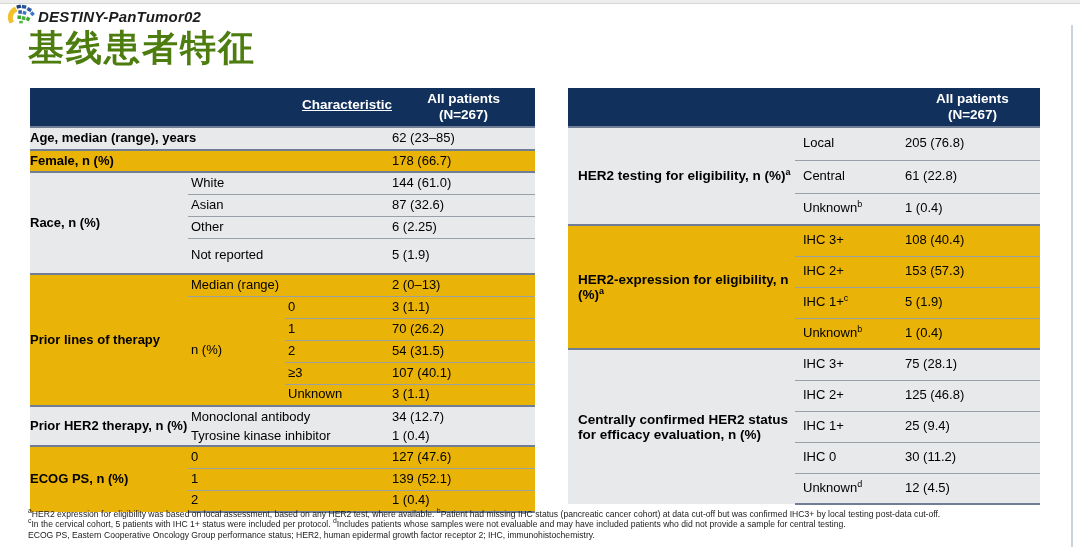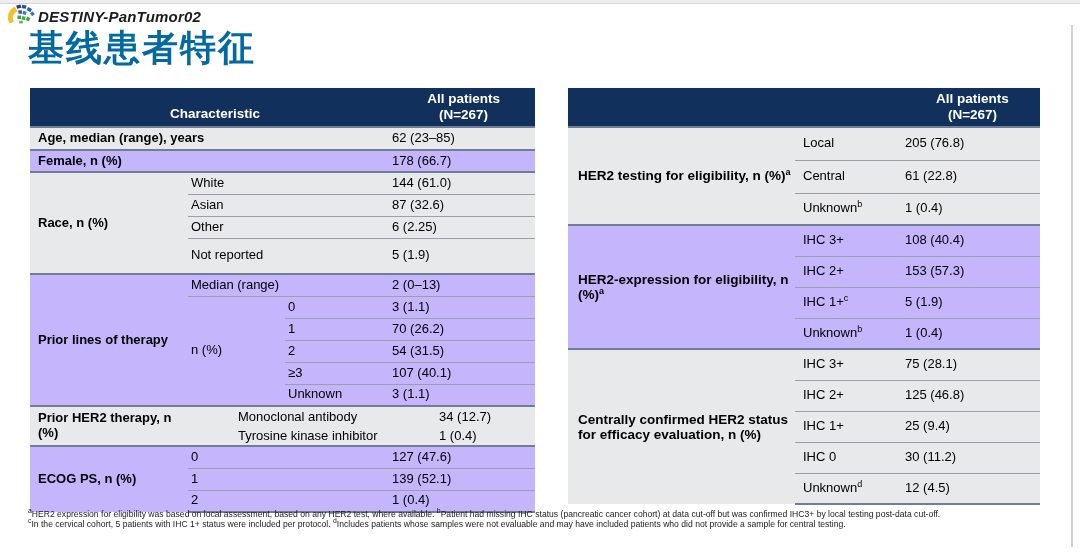--- a/index.html
+++ b/index.html
@@ -9,44 +9,44 @@
     font-family:"Liberation Sans", sans-serif; color:#000;
   }
   .top-strip { position:absolute; top:0; left:0; width:1080px; height:4px;
     background:#ededed; border-bottom:1px solid #d8d8d8; }
   .right-edge { position:absolute; top:25px; left:1071px; width:2px; height:522px; background:#cdd3db; }
 
   .brand { position:absolute; top:8px; left:38px; font-style:italic; font-weight:bold;
     font-size:15px; color:#1c1c1c; letter-spacing:0.2px; }
   .logo { position:absolute; top:4px; left:7px; width:28px; height:23px; }
   .title { position:absolute; top:24px; left:28px; font-size:36px; font-weight:bold;
-    color:#0369a1; letter-spacing:2px; }
+    color:#4d7c0f; letter-spacing:2px; }
 
   table { border-collapse:collapse; table-layout:fixed; position:absolute; top:88px; }
   table.left  { left:30px;  width:505px; }
   table.right { left:568px; width:472px; }
 
   th { background:#12305C; color:#fff; font-size:13.5px; height:39px;
        border-bottom:1px solid #b9bfc8; }
-  th.th-label { text-align:center; vertical-align:bottom; padding:0 0 5px 8px; }
+  th.th-label { text-align:right; vertical-align:bottom; padding:0 0 14px 8px;text-decoration:underline; }
   th.th-value { vertical-align:middle; line-height:1.15; padding:0; }
   th.th-blank { padding:0; }
 
   td { font-size:13px; vertical-align:middle; padding:0; line-height:1.12; }
   tr.gray td { background:#E8E9EB; }
-  tr.white td { background:#c4b5fd;margin-left:25px; }
-  td.lbl { font-weight:bold; padding-left:8px; }
+  tr.white td { background:#eab308;margin-left:25px; }
+  td.lbl { font-weight:bold; }
   td.lbl2 { font-weight:bold; padding-left:10px; font-size:13.5px; }
   td.sub { padding-left:3px; }
   td.sub2 { padding-left:8px; }
   td.val { }
   td.thin, td.thin2 { border-bottom:1px solid #9aa0a8; }
   tr.sec td { border-top:2px solid #6F7E95; }
   tr.last td { border-bottom:2px solid #6F7E95; }
-  .tl { line-height:19px;margin-left:47px; }
+  .tl { line-height:19px; }
 
   sup { font-size:9px; line-height:0; }
   .footnotes { position:absolute; top:509px; left:28px; width:1020px;
     font-size:8.6px; line-height:10.4px; color:#1b1b1b; }
   .footnotes sup { font-size:6.8px; }
 </style>
 </head>
 <body>
 
 <div class="top-strip"></div>
@@ -219,13 +219,14 @@
   <tr class="gray last" style="height:31px">
     <td class="sub2"><span>Unknown</span><sup>d</sup></td>
     <td class="val">12 (4.5)</td>
   </tr>
 </tbody>
   </table>
 
 <div class="footnotes">
   <div><sup>a</sup><span>HER2 expression for eligibility was based on local assessment, based on any HER2 test, where available. </span><sup>b</sup><span>Patient had missing IHC status (pancreatic cancer cohort) at data cut-off but was confirmed IHC3+ by local testing post-data cut-off.</span></div>
   <div><sup>c</sup><span>In the cervical cohort, 5 patients with IHC 1+ status were included per protocol. </span><sup>d</sup><span>Includes patients whose samples were not evaluable and may have included patients who did not provide a sample for central testing.</span></div>
+  <div><span>ECOG PS, Eastern Cooperative Oncology Group performance status; HER2, human epidermal growth factor receptor 2; IHC, immunohistochemistry.</span></div>
 </div>
 
 </body></html>

